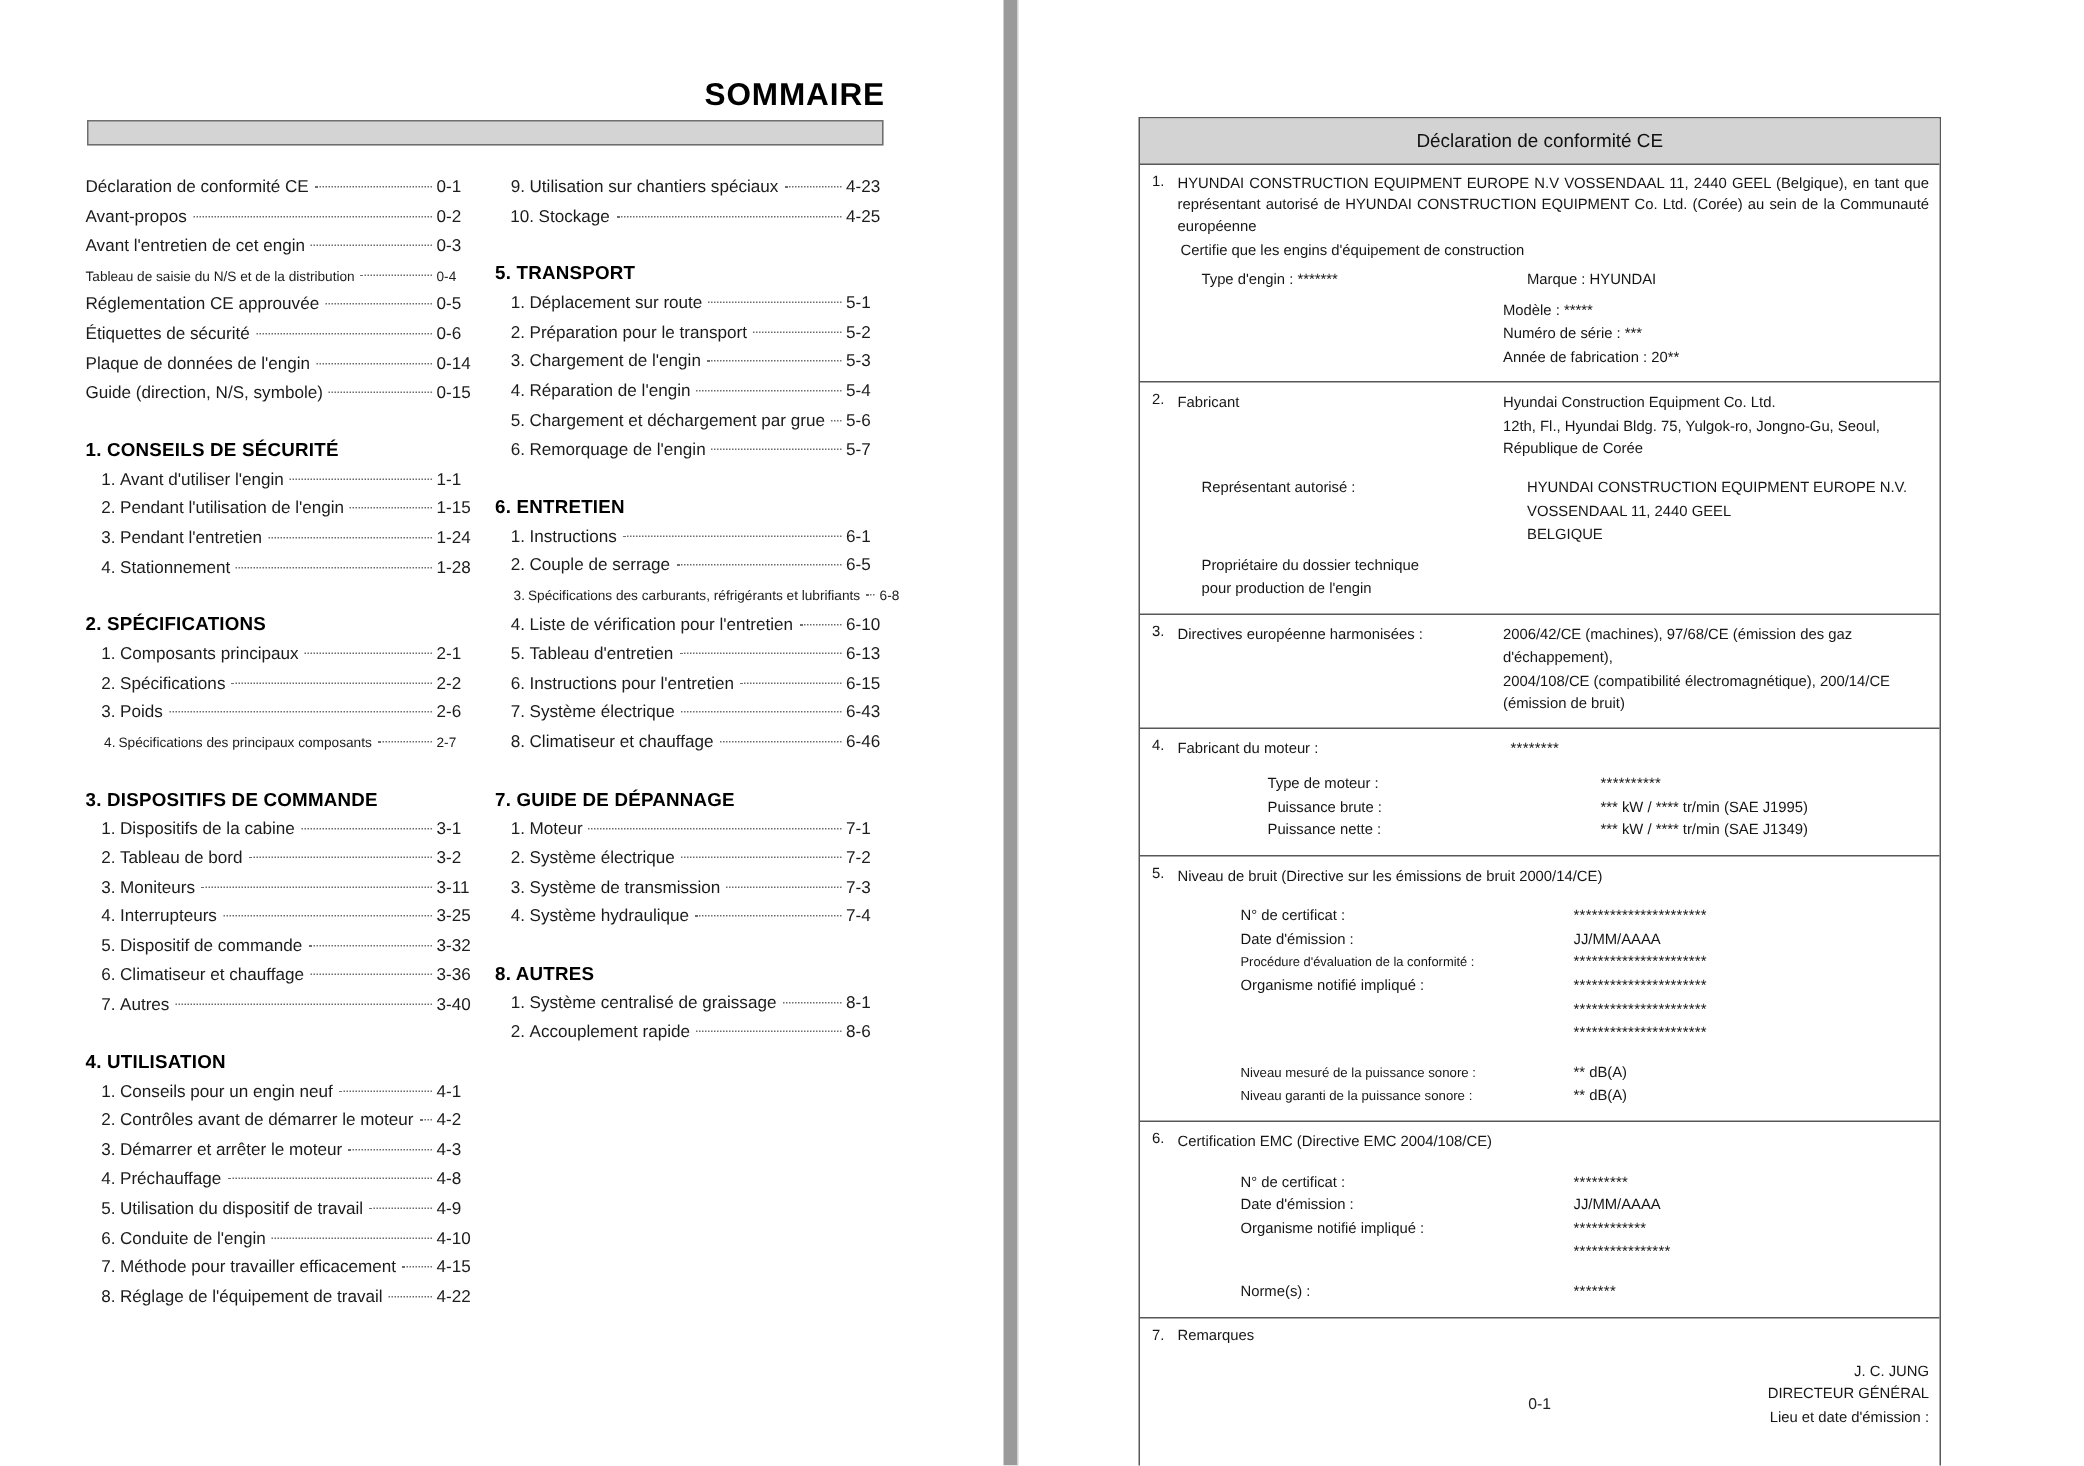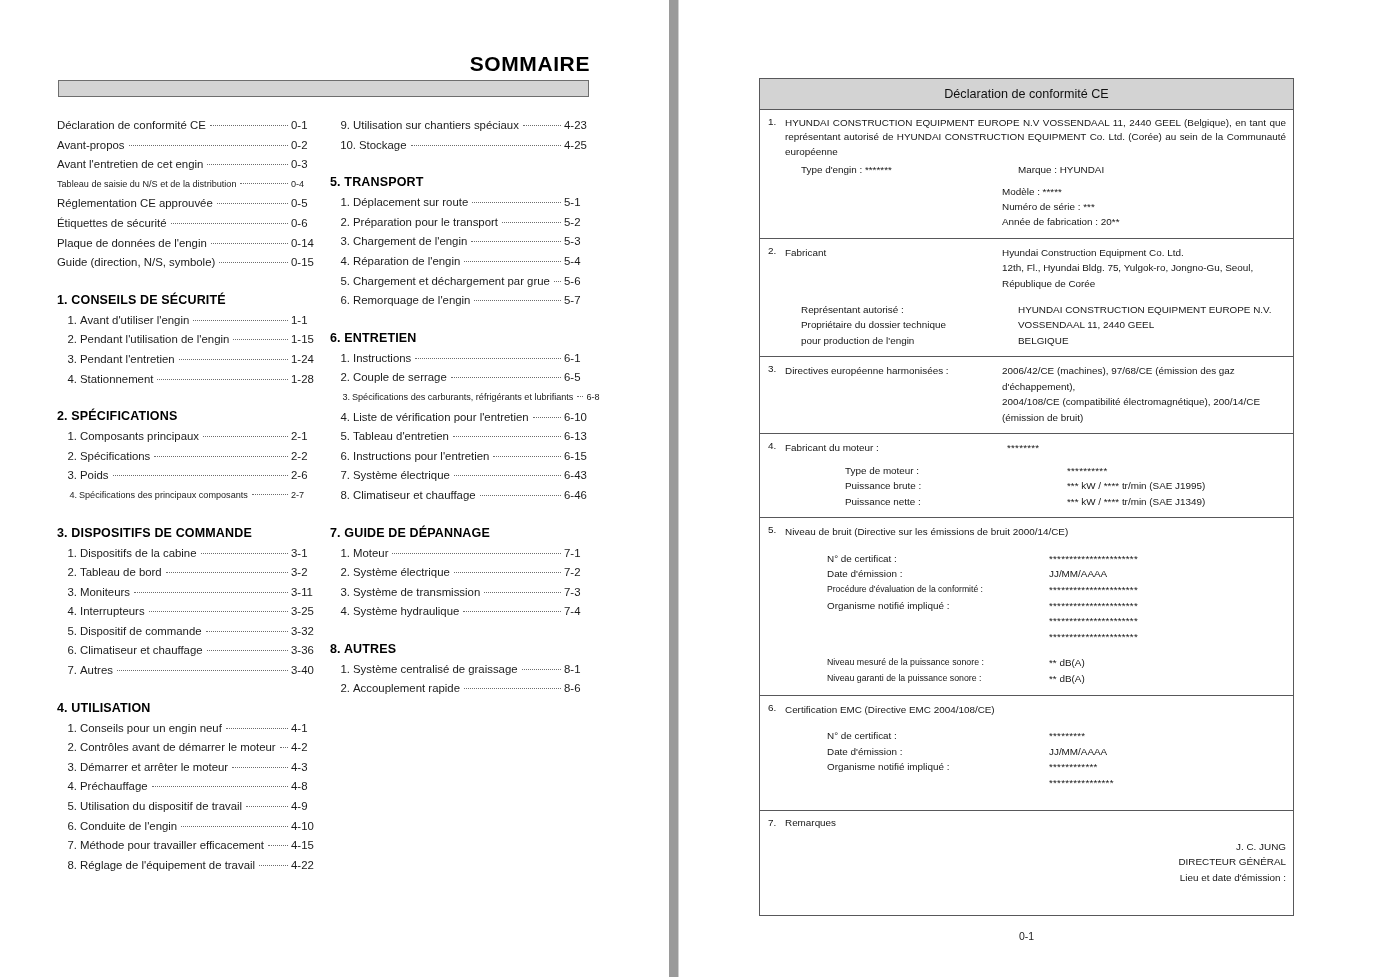--- a/index.html
+++ b/index.html
@@ -555,20 +555,21 @@
 
     <div id="decl">
 
       <div id="decl-head">Déclaration de conformité CE</div>
 
       <div class="decl-sec">
         <div class="sec-row">
           <div class="sec-idx">1.</div>
           <div class="sec-body">
             <div class="para just">HYUNDAI CONSTRUCTION EQUIPMENT EUROPE N.V VOSSENDAAL 11, 2440 GEEL (Belgique), en tant que représentant autorisé de HYUNDAI CONSTRUCTION EQUIPMENT Co. Ltd. (Corée) au sein de la Communauté européenne</div>
+            <div class="para" style="padding-left:2px;margin-top:2px;">Certifie que les engins d'équipement de construction</div>
             <div class="two-col" style="margin-top:3px;">
               <div class="tc-left" style="padding-left:16px;">Type d'engin : *******</div>
               <div class="tc-right">Marque : HYUNDAI</div>
             </div>
             <div class="two-col" style="margin-top:6px;">
               <div class="tc-left">&nbsp;</div>
               <div class="tc-right">
                 <div>Modèle : *****</div>
                 <div>Numéro de série : ***</div>
                 <div>Année de fabrication : 20**</div>
@@ -587,21 +588,21 @@
               <div class="tc-right">
                 <div>Hyundai Construction Equipment Co. Ltd.</div>
                 <div>12th, Fl., Hyundai Bldg. 75, Yulgok-ro, Jongno-Gu, Seoul,</div>
                 <div>République de Corée</div>
               </div>
             </div>
             <div class="blankline"></div>
             <div class="two-col">
               <div class="tc-left" style="padding-left:16px;">
                 <div>Représentant autorisé :</div>
-                <div style="text-align:justify;">Propriétaire du dossier technique</div>
+                <div style="text-align:justify;margin-top:36px;">Propriétaire du dossier technique</div>
                 <div>pour production de l'engin</div>
               </div>
               <div class="tc-right">
                 <div>HYUNDAI CONSTRUCTION EQUIPMENT EUROPE N.V.</div>
                 <div>VOSSENDAAL 11, 2440 GEEL</div>
                 <div>BELGIQUE</div>
               </div>
             </div>
           </div>
         </div>
@@ -711,20 +712,24 @@
             </div>
             <div class="g-row">
               <div class="g-lab" style="padding-left:42px;">Organisme notifié impliqué :</div>
               <div class="g-val stars">************</div>
             </div>
             <div class="g-row">
               <div class="g-lab" style="padding-left:42px;"></div>
               <div class="g-val stars">****************</div>
             </div>
             <div class="blankline"></div>
+            <div class="g-row">
+              <div class="g-lab" style="padding-left:42px;">Norme(s) :</div>
+              <div class="g-val stars">*******</div>
+            </div>
           </div>
         </div>
       </div>
 
       <div class="decl-sec" style="padding-bottom:30px;">
         <div class="sec-row">
           <div class="sec-idx">7.</div>
           <div class="sec-body">
             <div>Remarques</div>
             <div class="blankline"></div>

